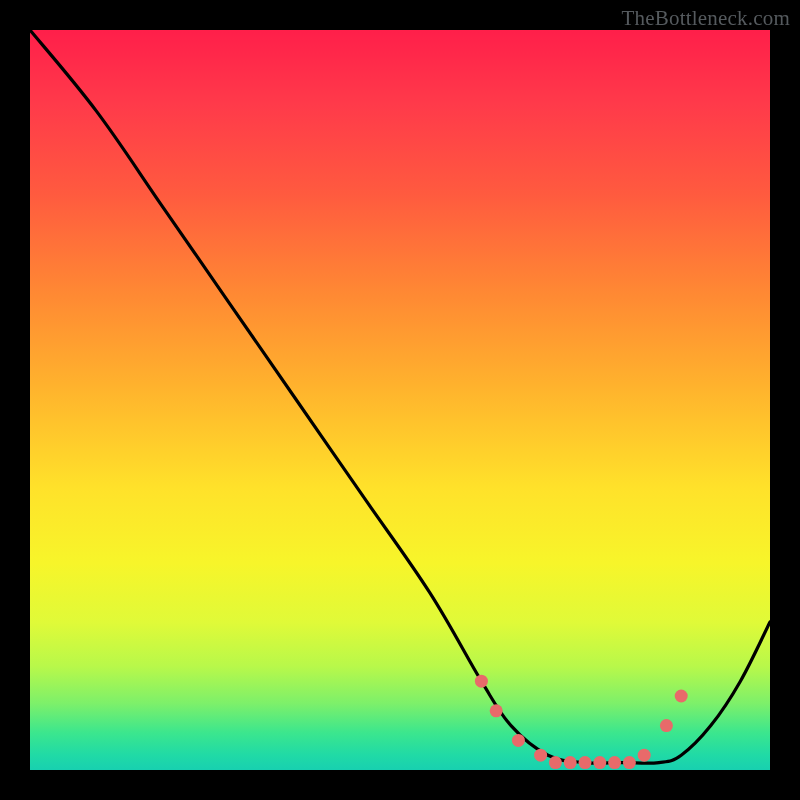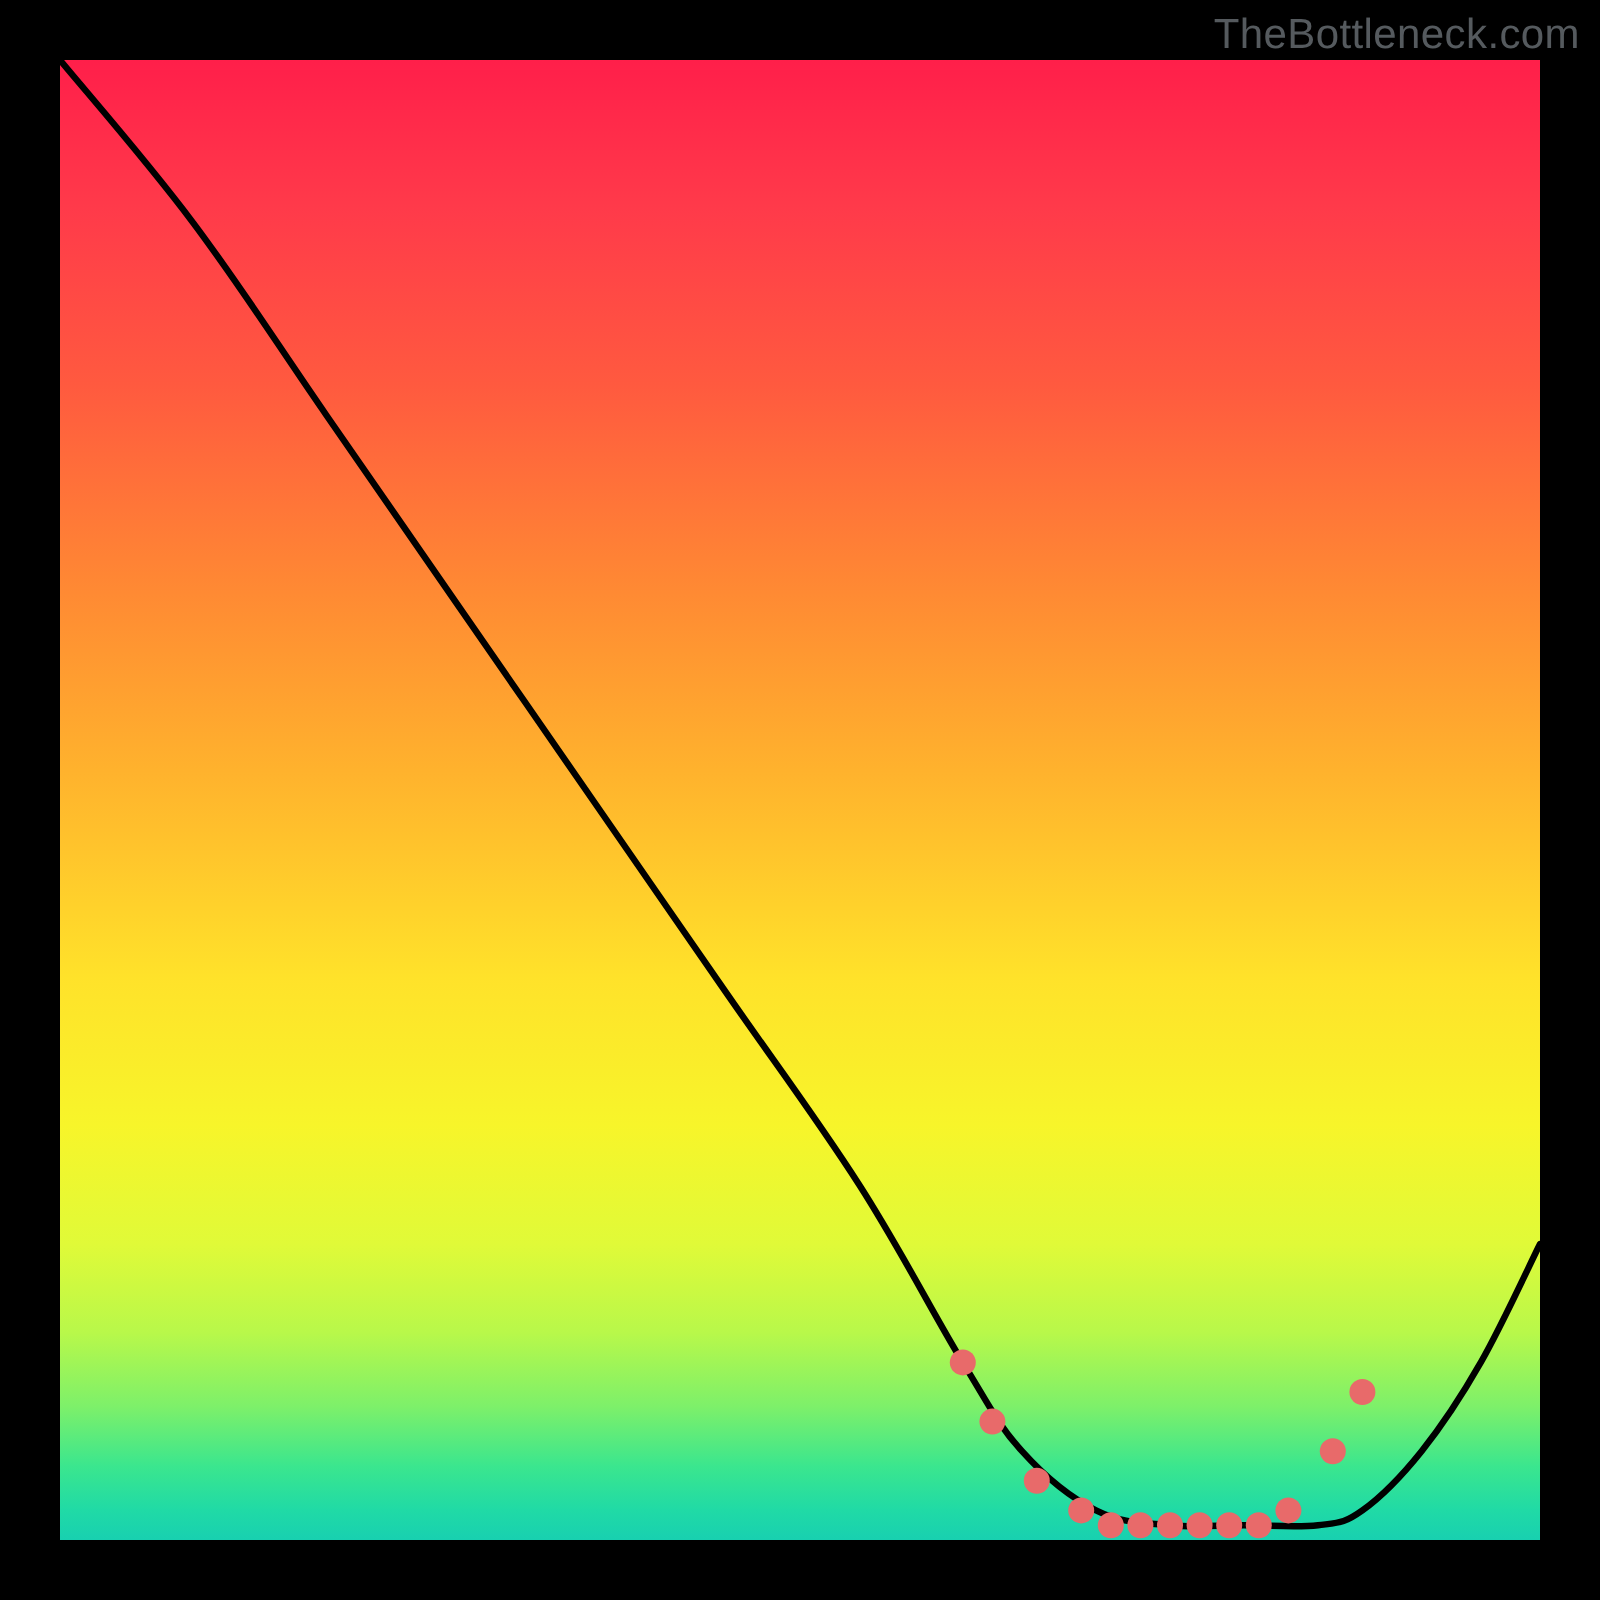--- a/index.html
+++ b/index.html
@@ -19,20 +19,21 @@
   }
   .watermark {
     position: absolute;
     top: 6px;
     right: 10px;
     color: #555a5e;
     font-size: 21px;
     font-weight: 400;
     letter-spacing: 0.2px;
     user-select: none;
+    font-family: Liberation Serif, serif;
   }
   .plot {
     position: absolute;
     left: 30px;
     top: 30px;
     width: 740px;
     height: 740px;
     
     background: linear-gradient(
       to bottom,

